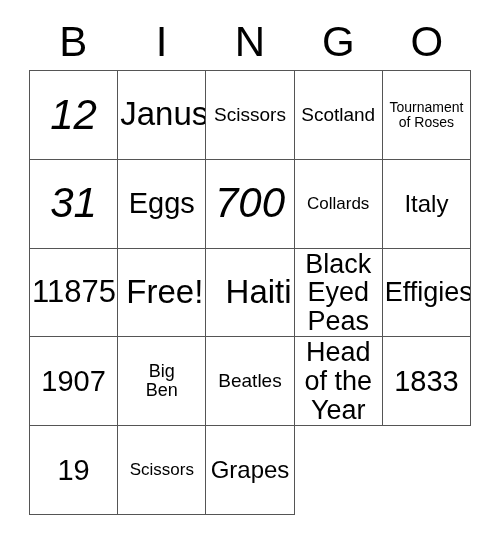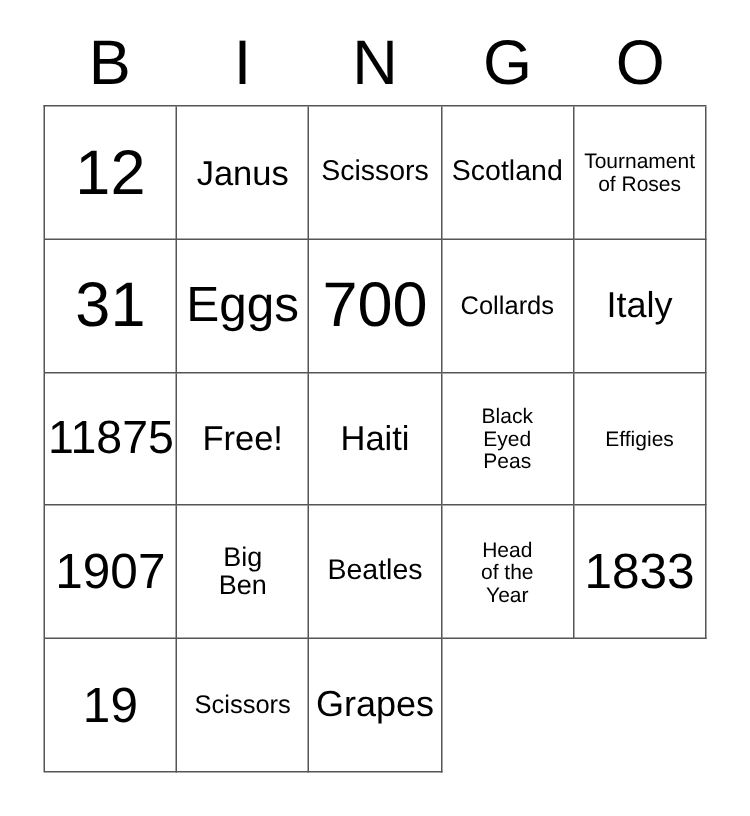--- a/index.html
+++ b/index.html
@@ -72,27 +72,27 @@
   }
   .cell-text {
     display: block;
     width: 100%;
     line-height: 1.06;
     white-space: pre-line;
     color: #000;
   }
 
   
-  .fs-xxl  { font-size: 42px; }
-  .fs-xl   { font-size: 33px; }
-  .fs-l    { font-size: 23px; }
+  .fs-xxl  { font-size: 42px; font-style: italic; }
+  .fs-xl   { font-size: 29px; }
+  .fs-l    { font-size: 33px; text-align: right; }
   .fs-ml   { font-size: 31px; }
   .fs-m    { font-size: 18px; }
   .fs-sm   { font-size: 24px; }
-  .fs-s    { font-size: 14px; }
+  .fs-s    { font-size: 27px; }
   .fs-xs   { font-size: 19px; }
   .fs-xxs  { font-size: 17px; }
   .fs-tiny { font-size: 14px; }
 </style>
 </head>
 <body>
 
 <div id="bingo-card">
 
   <div id="header-row">

